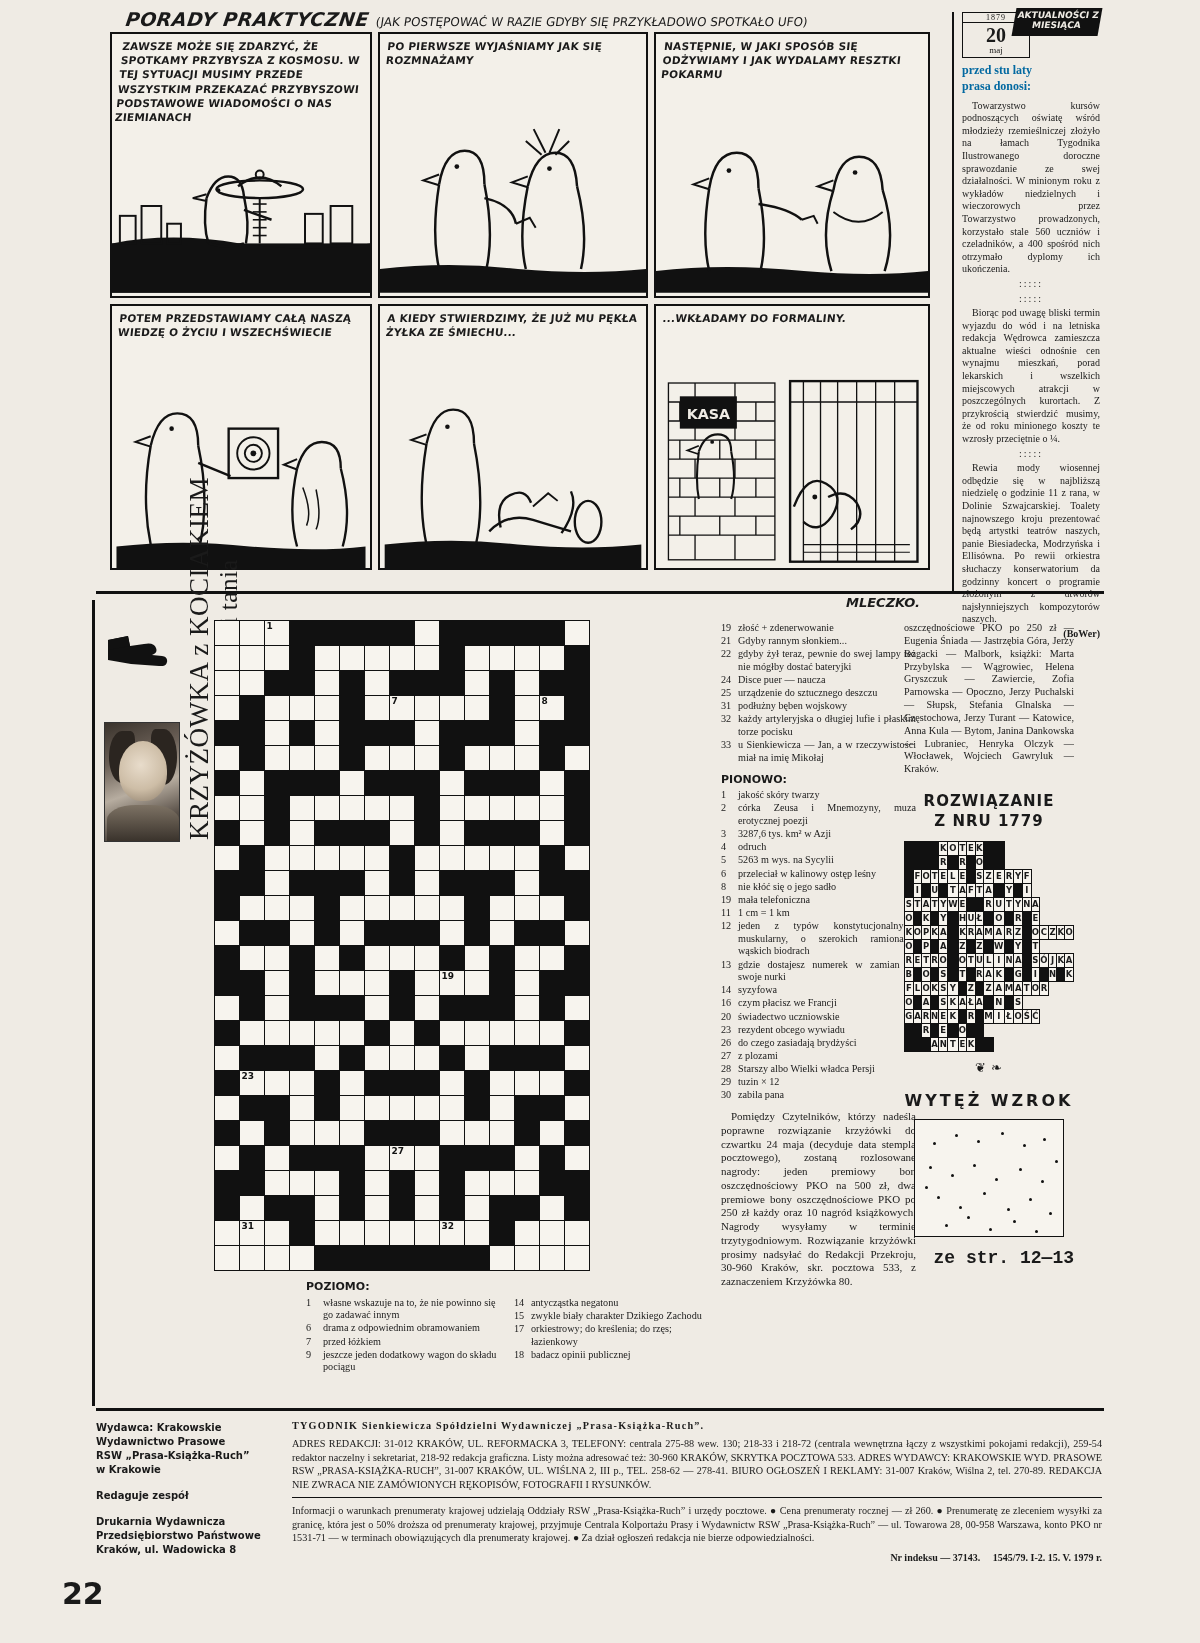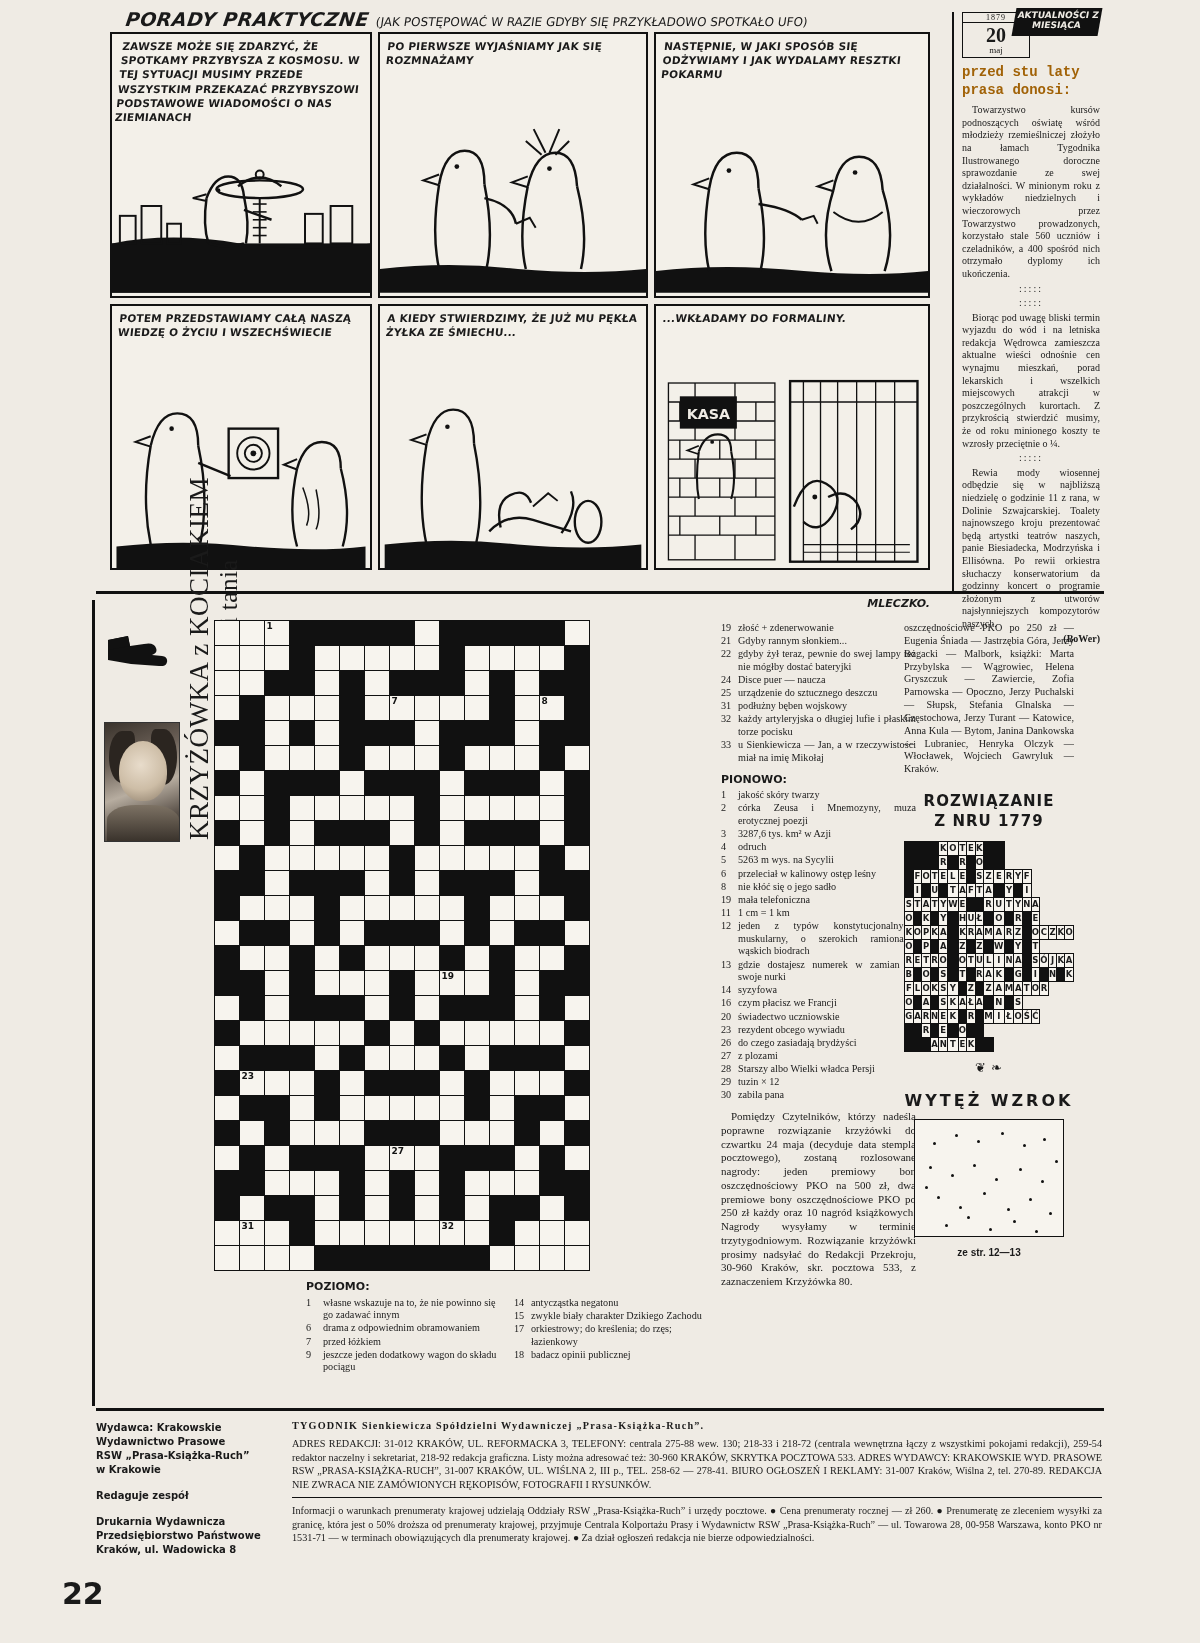--- a/index.html
+++ b/index.html
@@ -52,23 +52,23 @@
     transform:skewX(-6deg);
     display:block;
   }
   .p1 { left:0; top:0; width:262px; height:266px; }
   .p2 { left:268px; top:0; width:270px; height:266px; }
   .p3 { left:544px; top:0; width:276px; height:266px; }
   .p4 { left:0; top:272px; width:262px; height:266px; }
   .p5 { left:268px; top:272px; width:270px; height:266px; }
   .p6 { left:544px; top:272px; width:276px; height:266px; }
   .sig {
-    position:absolute; right:0; bottom:-22px;
+    position:absolute; right:10px; bottom:-22px;
     font-family:"DejaVu Sans", sans-serif;
-    font-size:11px; font-weight:bold; font-style:italic;
+    font-size:13px; font-weight:bold; font-style:italic;
   }
   .art { position:absolute; left:0; bottom:0; width:100%; height:78%; }
 
   
   .news-col {
     position:absolute; left:856px; top:6px; width:148px; height:580px;
     border-left:2px solid #111;
     padding-left:8px;
   }
   .cal-box {
@@ -85,23 +85,23 @@
   .cal-left .mo { font-size:9px; }
   .cal-right {
     position:absolute; left:52px; top:-4px; width:86px; height:28px;
     background:#111; color:#efebe4;
     font-family:"DejaVu Sans", sans-serif;
     font-size:9px; font-weight:bold;
     text-align:center; line-height:1.15; padding-top:2px;
     transform:skewX(-10deg);
   }
   .hdr-red {
-    font-family:Liberation Mono, monospace;
-    font-weight:bold; font-size:14px; line-height:1.15;
-    color:#a16207; margin-top:2px;
+    font-family:Liberation Serif, serif;
+    font-weight:bold; font-size:12px; line-height:1.15;
+    color:#0369a1; margin-top:2px;
   }
   .news-body {
     font-size:10px; line-height:1.26; text-align:justify;
     margin-top:6px; hyphens:auto;
   }
   .news-body p { margin:0 0 2px 0; text-indent:10px; }
   .dots { text-align:center; letter-spacing:2px; font-size:10px; margin:2px 0; }
   .byline { text-align:right; font-weight:bold; font-size:10px; }
 
   
@@ -201,22 +201,22 @@
     font-family:"DejaVu Sans", sans-serif;
     font-weight:bold; font-size:16px; letter-spacing:3px;
     text-align:center; margin-top:14px;
   }
   .puzzle-box {
     margin:8px auto 0 auto; width:150px; height:118px;
     border:1.5px solid #111; background:#f7f4ee; position:relative;
   }
   .dotpt { position:absolute; width:3px; height:3px; background:#111; border-radius:50%; }
   .zestr {
-    font-family:Liberation Sans, sans-serif;
-    font-weight:bold; font-size:10px; text-align:center; margin-top:10px;
+    font-family:Liberation Mono, monospace;
+    font-weight:bold; font-size:18px; text-align:right; margin-top:10px;
   }
   .ornament { text-align:center; font-size:13px; margin-top:8px; letter-spacing:1px; }
 
   
   .poziomo-box {
     position:absolute; left:210px; top:680px; width:400px;
     font-size:10.2px; line-height:1.24;
   }
   .poziomo-box .hd {
     font-weight:bold; font-family:"DejaVu Sans", sans-serif; font-size:11px; margin-bottom:3px;
@@ -1491,17 +1491,22 @@
       <div class="gap"></div>
       <div>Drukarnia Wydawnicza</div>
       <div>Przedsiębiorstwo Państwowe</div>
       <div>Kraków, ul. Wadowicka 8</div>
     </div>
     <div class="foot-right">
       <p class="tight">TYGODNIK Sienkiewicza Spółdzielni Wydawniczej „Prasa-Książka-Ruch”.</p>
       <p>ADRES REDAKCJI: 31-012 KRAKÓW, UL. REFORMACKA 3, TELEFONY: centrala 275-88 wew. 130; 218-33 i 218-72 (centrala wewnętrzna łączy z wszystkimi pokojami redakcji), 259-54 redaktor naczelny i sekretariat, 218-92 redakcja graficzna. Listy można adresować też: 30-960 KRAKÓW, SKRYTKA POCZTOWA 533. ADRES WYDAWCY: KRAKOWSKIE WYD. PRASOWE RSW „PRASA-KSIĄŻKA-RUCH”, 31-007 KRAKÓW, UL. WIŚLNA 2, III p., TEL. 258-62 — 278-41. BIURO OGŁOSZEŃ I REKLAMY: 31-007 Kraków, Wiślna 2, tel. 270-89. REDAKCJA NIE ZWRACA NIE ZAMÓWIONYCH RĘKOPISÓW, FOTOGRAFII I RYSUNKÓW.</p>
       <div class="foot-rule"></div>
       <p>Informacji o warunkach prenumeraty krajowej udzielają Oddziały RSW „Prasa-Książka-Ruch” i urzędy pocztowe. ● Cena prenumeraty rocznej — zł 260. ● Prenumeratę ze zleceniem wysyłki za granicę, która jest o 50% droższa od prenumeraty krajowej, przyjmuje Centrala Kolportażu Prasy i Wydawnictw RSW „Prasa-Książka-Ruch” — ul. Towarowa 28, 00-958 Warszawa, konto PKO nr 1531-71 — w terminach obowiązujących dla prenumeraty krajowej. ● Za dział ogłoszeń redakcja nie bierze odpowiedzialności.</p>
+      <div class="foot-idx">
+        <span>Nr indeksu — 37143.</span>
+        &nbsp;&nbsp;&nbsp;
+        <span>1545/79. I-2. 15. V. 1979 r.</span>
+      </div>
     </div>
   </div>
 
   <div class="pageno">22</div>
 </div>
 
 </body></html>

